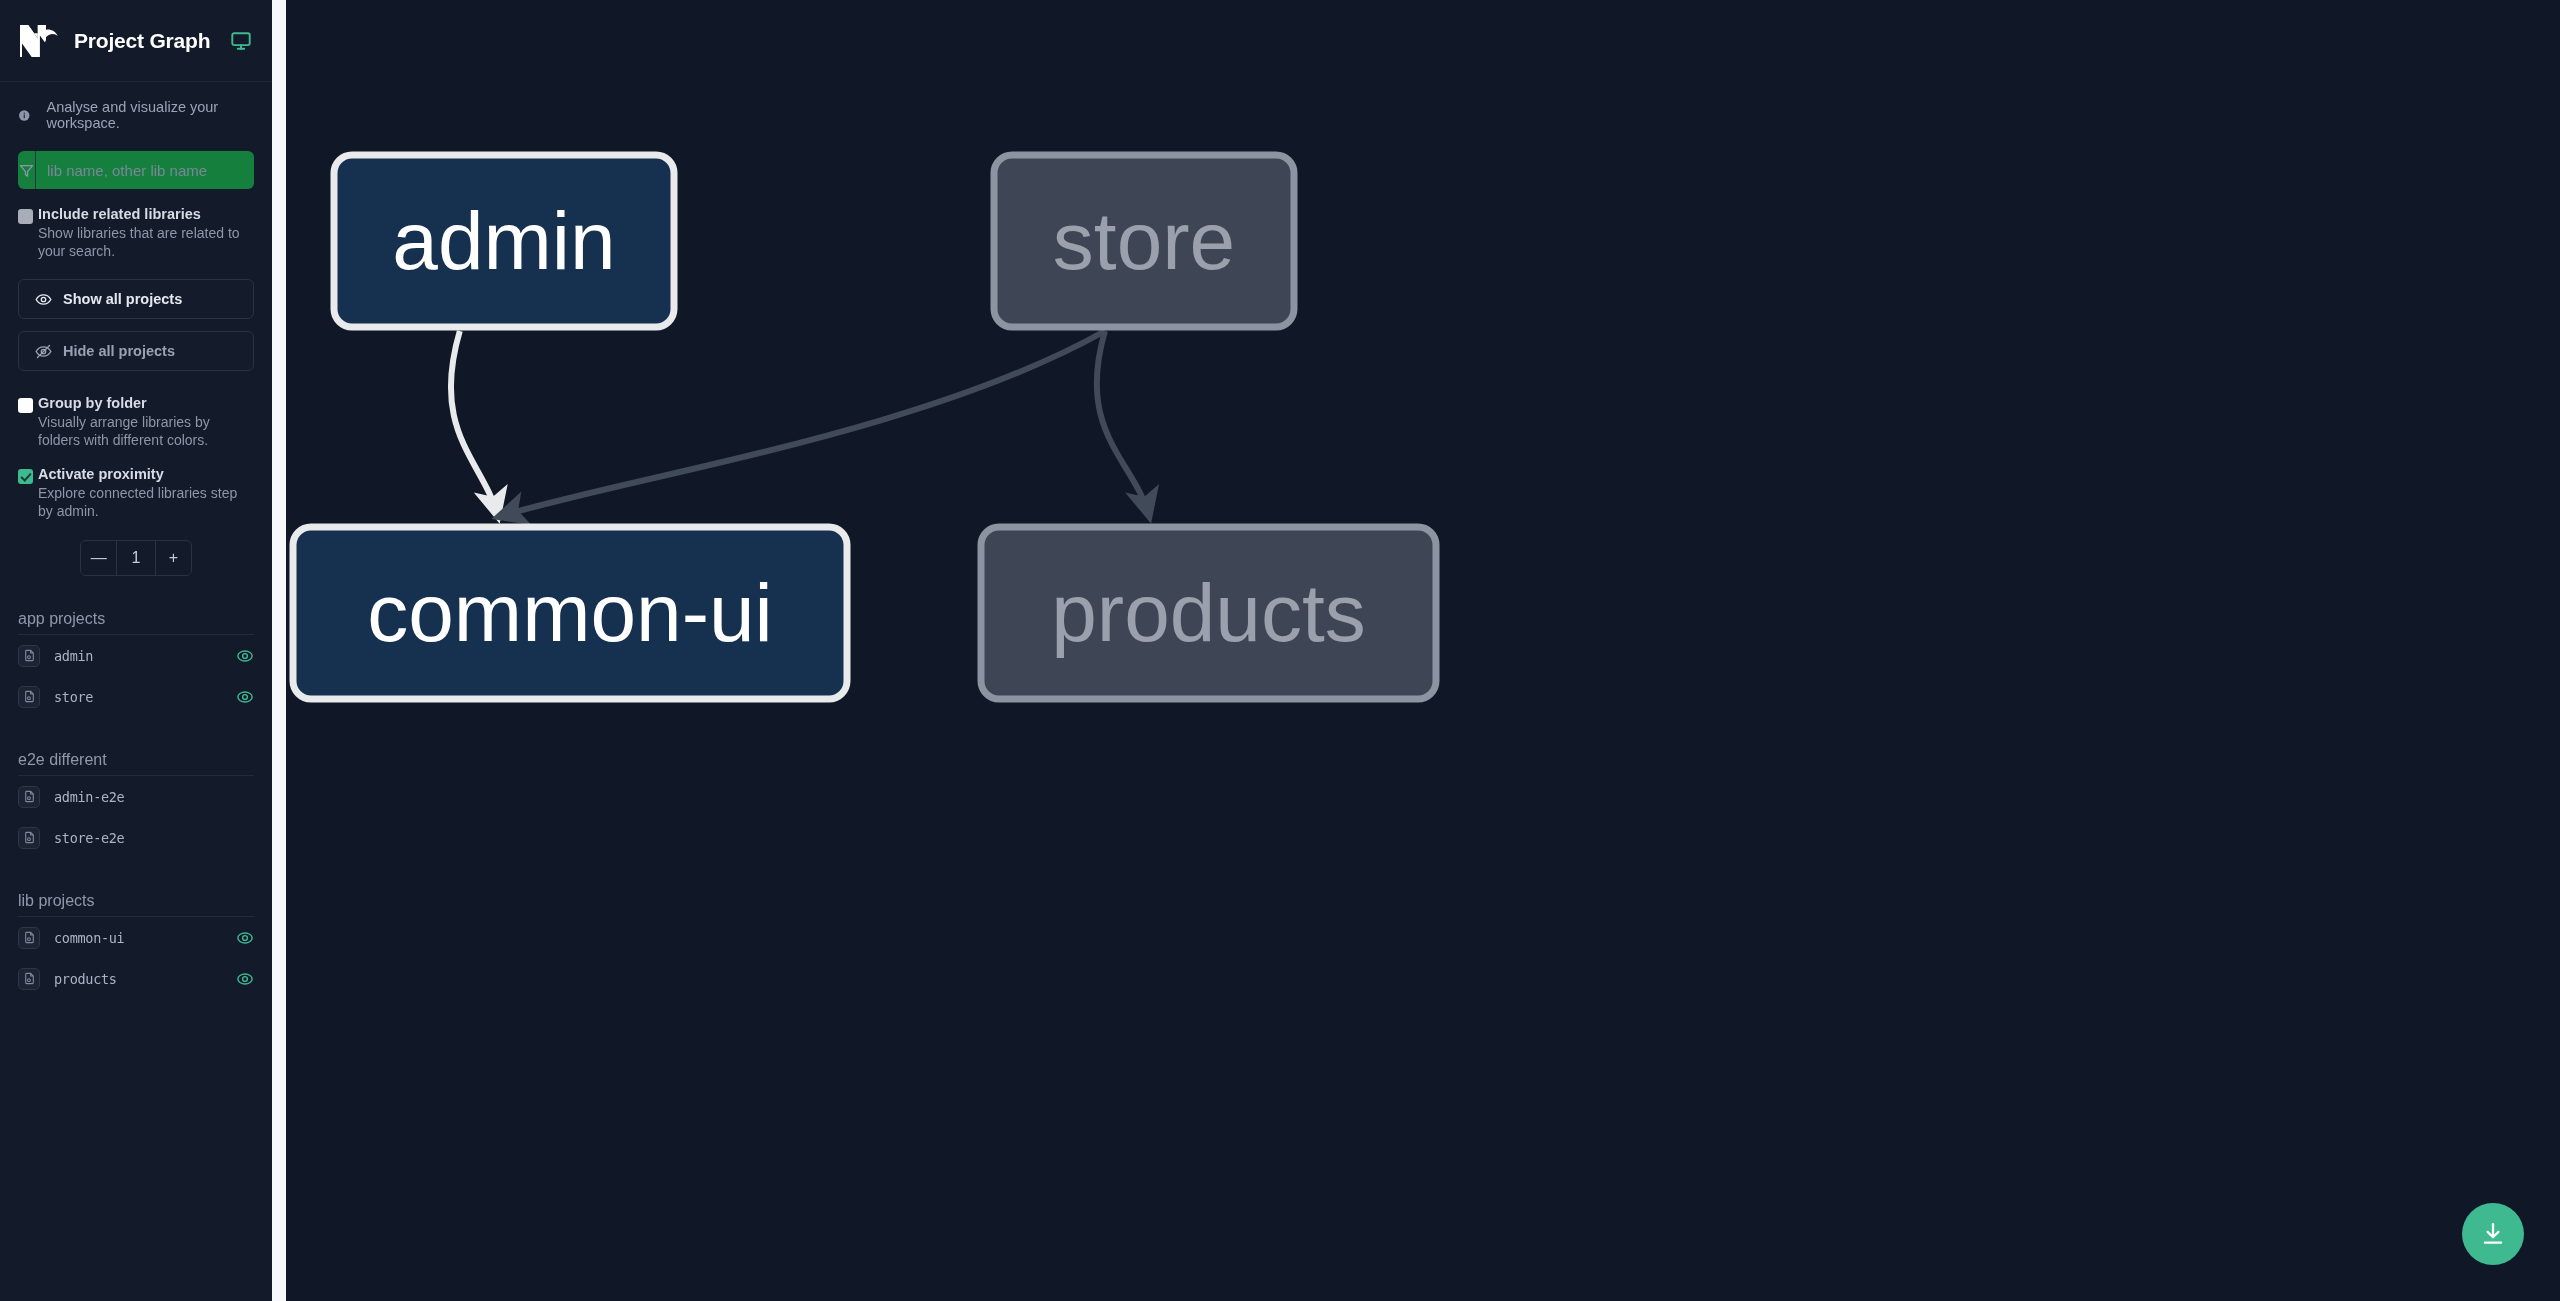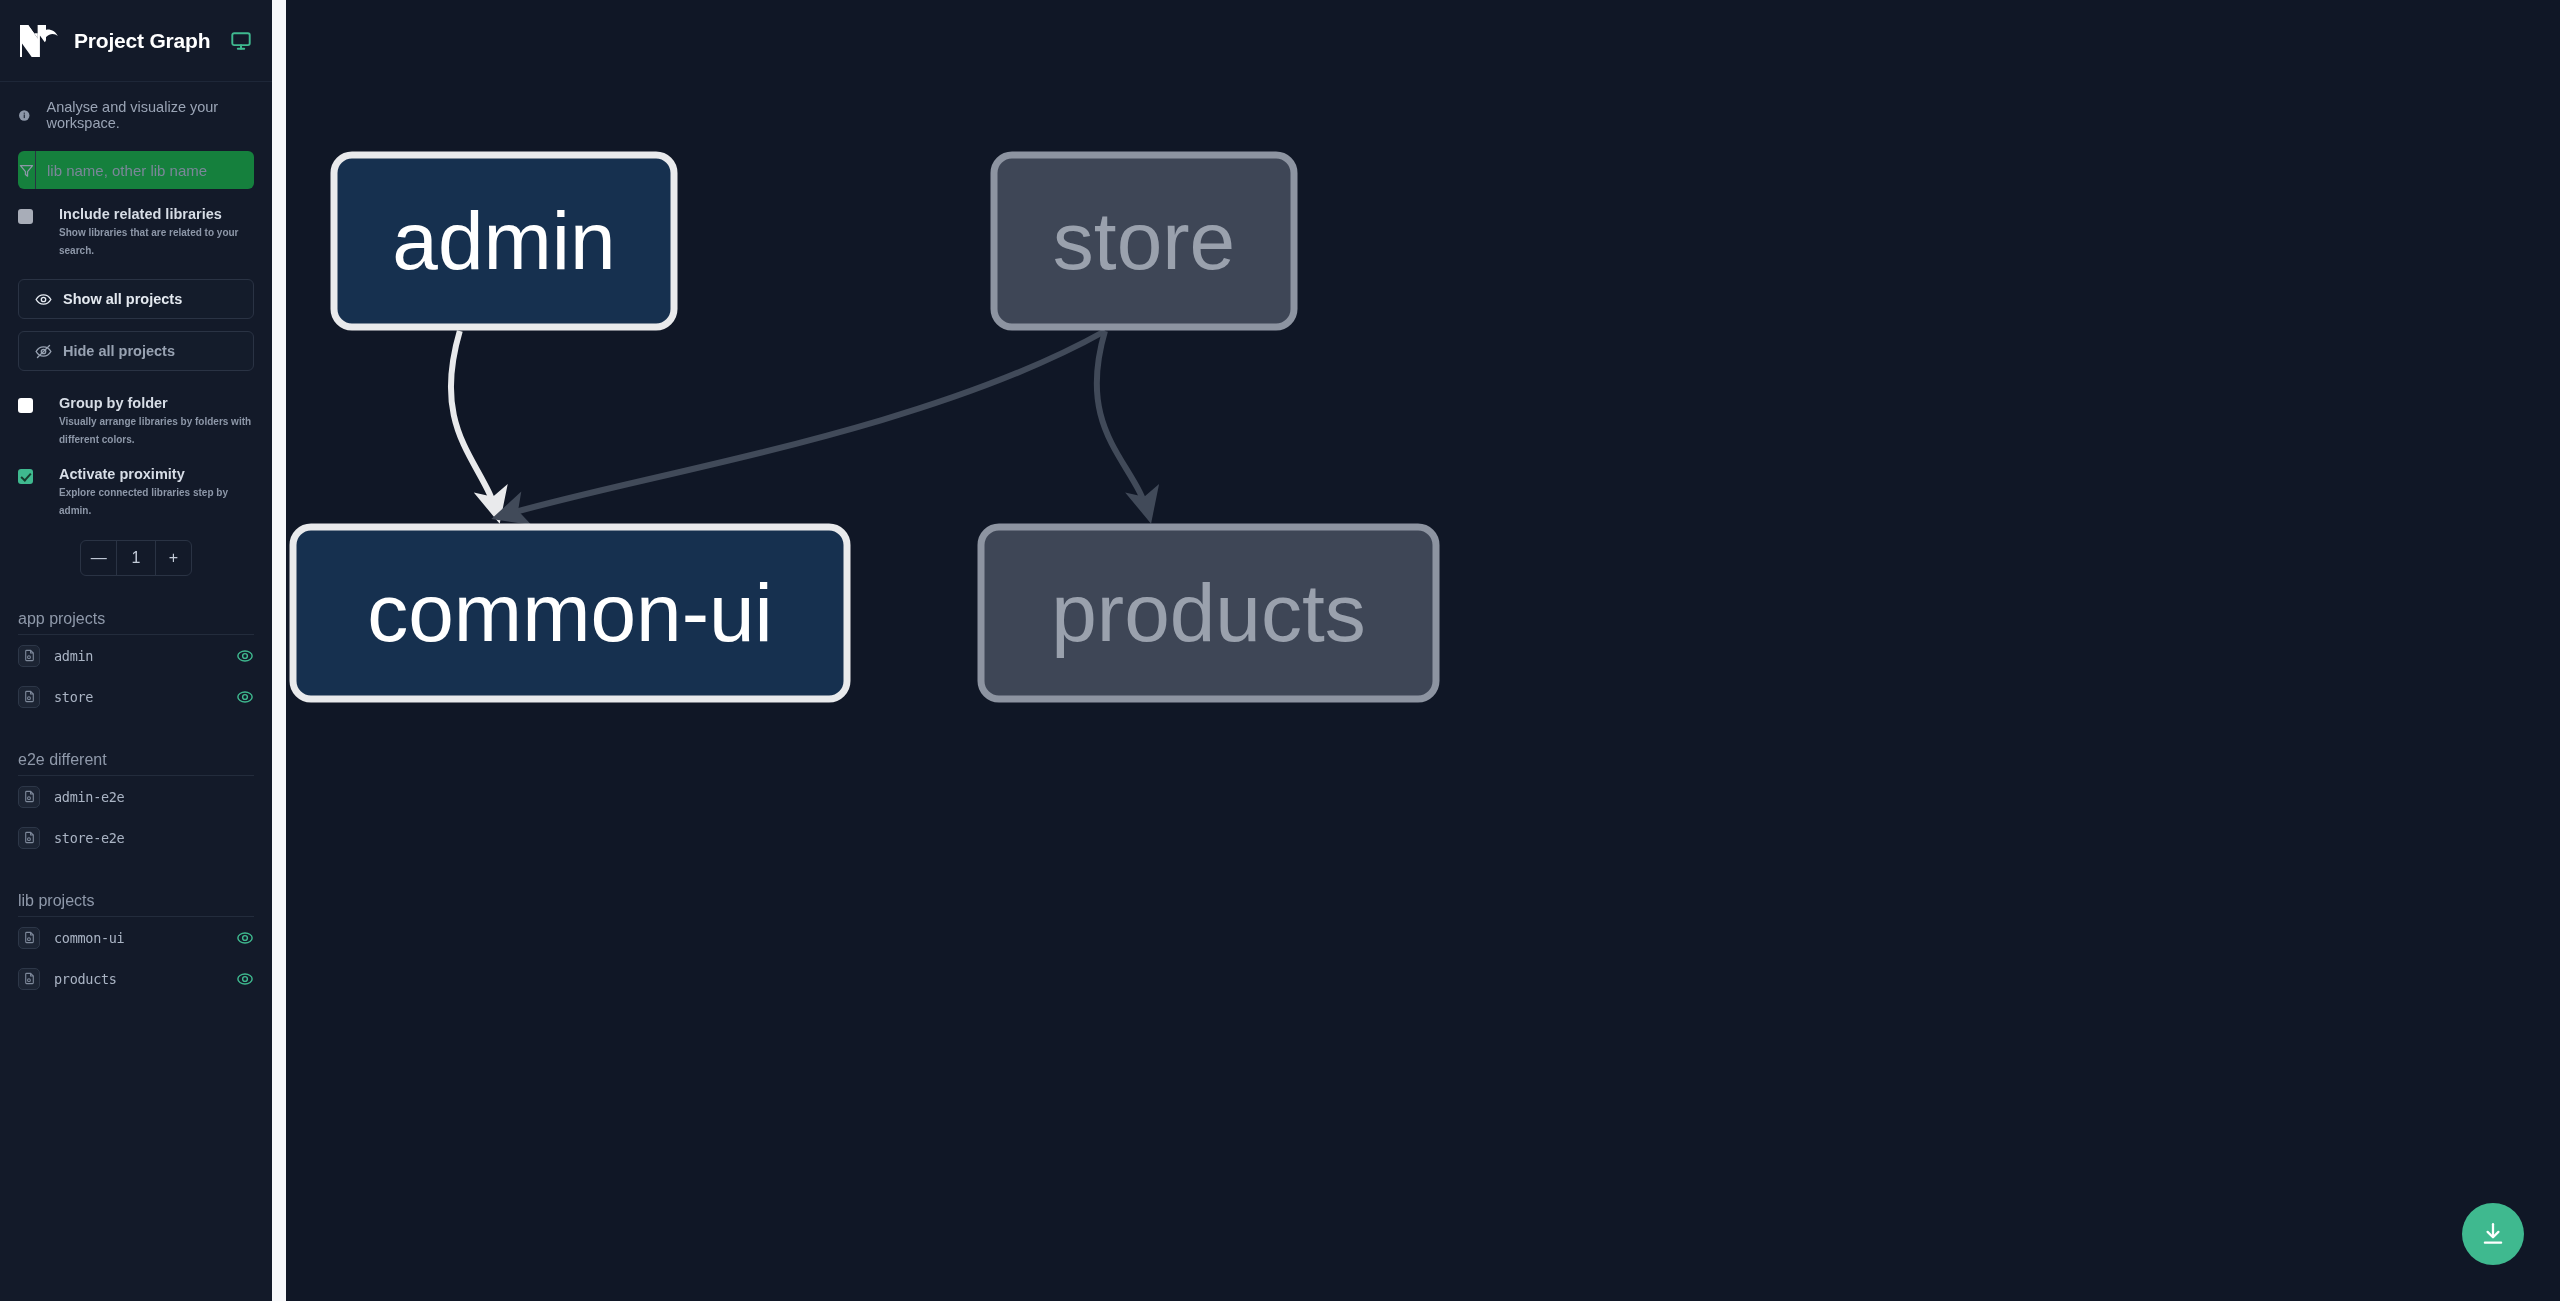--- a/index.html
+++ b/index.html
@@ -56,35 +56,35 @@
     border-right: 1px solid #2a3344;
   }
   #search-input {
     flex: 1; border: none; outline: none; background: transparent;
     color: #cdd5e0; font-size: 15px; padding: 0 11px;
     font-family: "Liberation Sans", sans-serif;
   }
   #search-input::placeholder { color: #7b8699; }
 
   
-  .check-row { display: flex; gap: 26px; margin-top: 17px; }
+  .check-row { display: flex; gap: 5px; margin-top: 17px; }
   .cb {
     width: 15px; height: 15px; flex: 0 0 15px; margin-top: 3px;
     border-radius: 3px; background: #a8adb8; position: relative;
   }
   .cb.white { background: #ffffff; }
   .cb.green { background: #3fb98f; }
   .cb.green::after {
     content: ""; position: absolute; left: 4.5px; top: 1.5px;
     width: 4px; height: 8px; border: solid #173b2d;
     border-width: 0 2px 2px 0; transform: rotate(42deg);
   }
   .check-txt { flex: 1; }
   .check-title { font-size: 14.5px; font-weight: 700; color: #d7dde6; line-height: 17px; }
-  .check-desc { font-size: 10px; color: #8d97a8; line-height: 18px; margin-top: 1px; font-weight: bold; }
+  .check-desc { font-size: 14px; color: #8d97a8; line-height: 18px; margin-top: 1px; }
 
   
   .side-btn {
     margin-top: 12px; height: 40px; width: 100%;
     display: flex; align-items: center; gap: 11px;
     padding: 0 16px;
     background: #141c2b; border: 1px solid #2a3344; border-radius: 6px;
     color: #e4e9f0; font-size: 14.5px; font-weight: 700;
     cursor: pointer; font-family: "Liberation Sans", sans-serif;
   }

